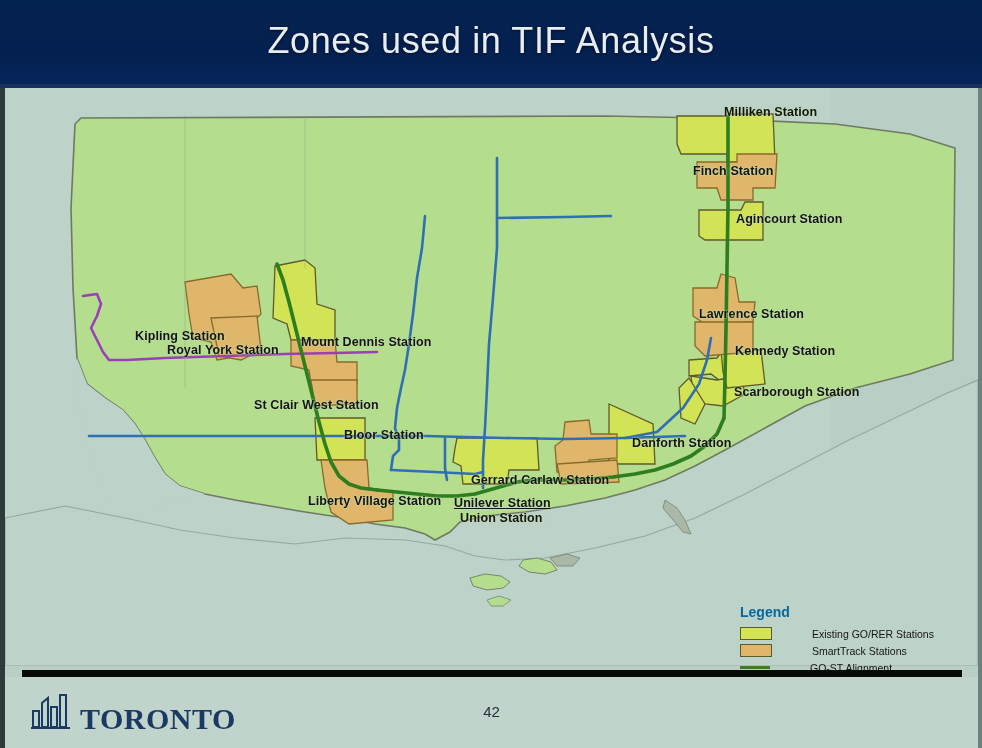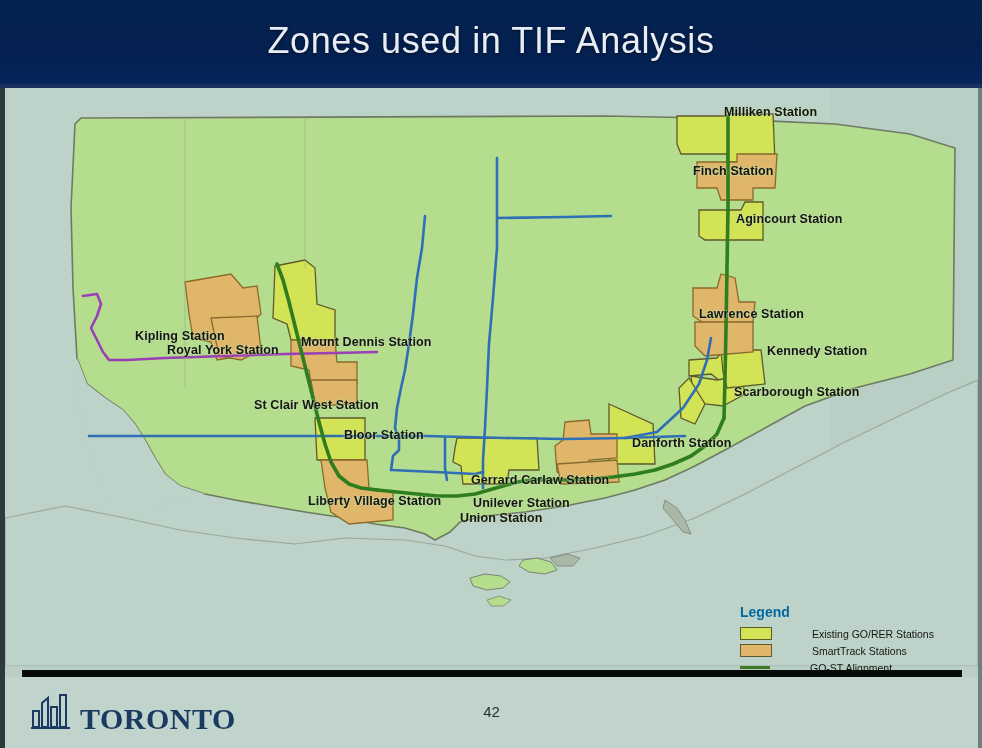--- a/index.html
+++ b/index.html
@@ -137,25 +137,25 @@
       <g fill="none" stroke="#8f9a86" stroke-width=".8" opacity=".5">
         <path d="M180,28 L180,300"></path>
         <path d="M300,28 L300,180"></path>
       </g>
     </svg>
 
     <div class="lbl" style="left:719px;top:17px;">Milliken Station</div>
     <div class="lbl" style="left:688px;top:76px;">Finch Station</div>
     <div class="lbl" style="left:731px;top:124px;">Agincourt Station</div>
     <div class="lbl" style="left:694px;top:219px;">Lawrence Station</div>
-    <div class="lbl" style="left:730px;top:256px;margin-left:32px;">Kennedy Station</div>
+    <div class="lbl" style="left:730px;top:256px;">Kennedy Station</div>
     <div class="lbl" style="left:729px;top:297px;">Scarborough Station</div>
     <div class="lbl" style="left:627px;top:348px;">Danforth Station</div>
     <div class="lbl" style="left:466px;top:385px;">Gerrard Carlaw Station</div>
-    <div class="lbl" style="left:468px;top:408px;">Unilever Station</div>
+    <div class="lbl" style="left:449px;top:408px;text-decoration:underline;">Unilever Station</div>
     <div class="lbl" style="left:455px;top:423px;">Union Station</div>
     <div class="lbl" style="left:303px;top:406px;">Liberty Village Station</div>
     <div class="lbl" style="left:339px;top:340px;">Bloor Station</div>
     <div class="lbl" style="left:249px;top:310px;">St Clair West Station</div>
     <div class="lbl" style="left:296px;top:247px;">Mount Dennis Station</div>
     <div class="lbl" style="left:162px;top:255px;">Royal York Station</div>
     <div class="lbl" style="left:130px;top:241px;">Kipling Station</div>
 
     <div id="legend">
       <div class="ltitle">Legend</div>

